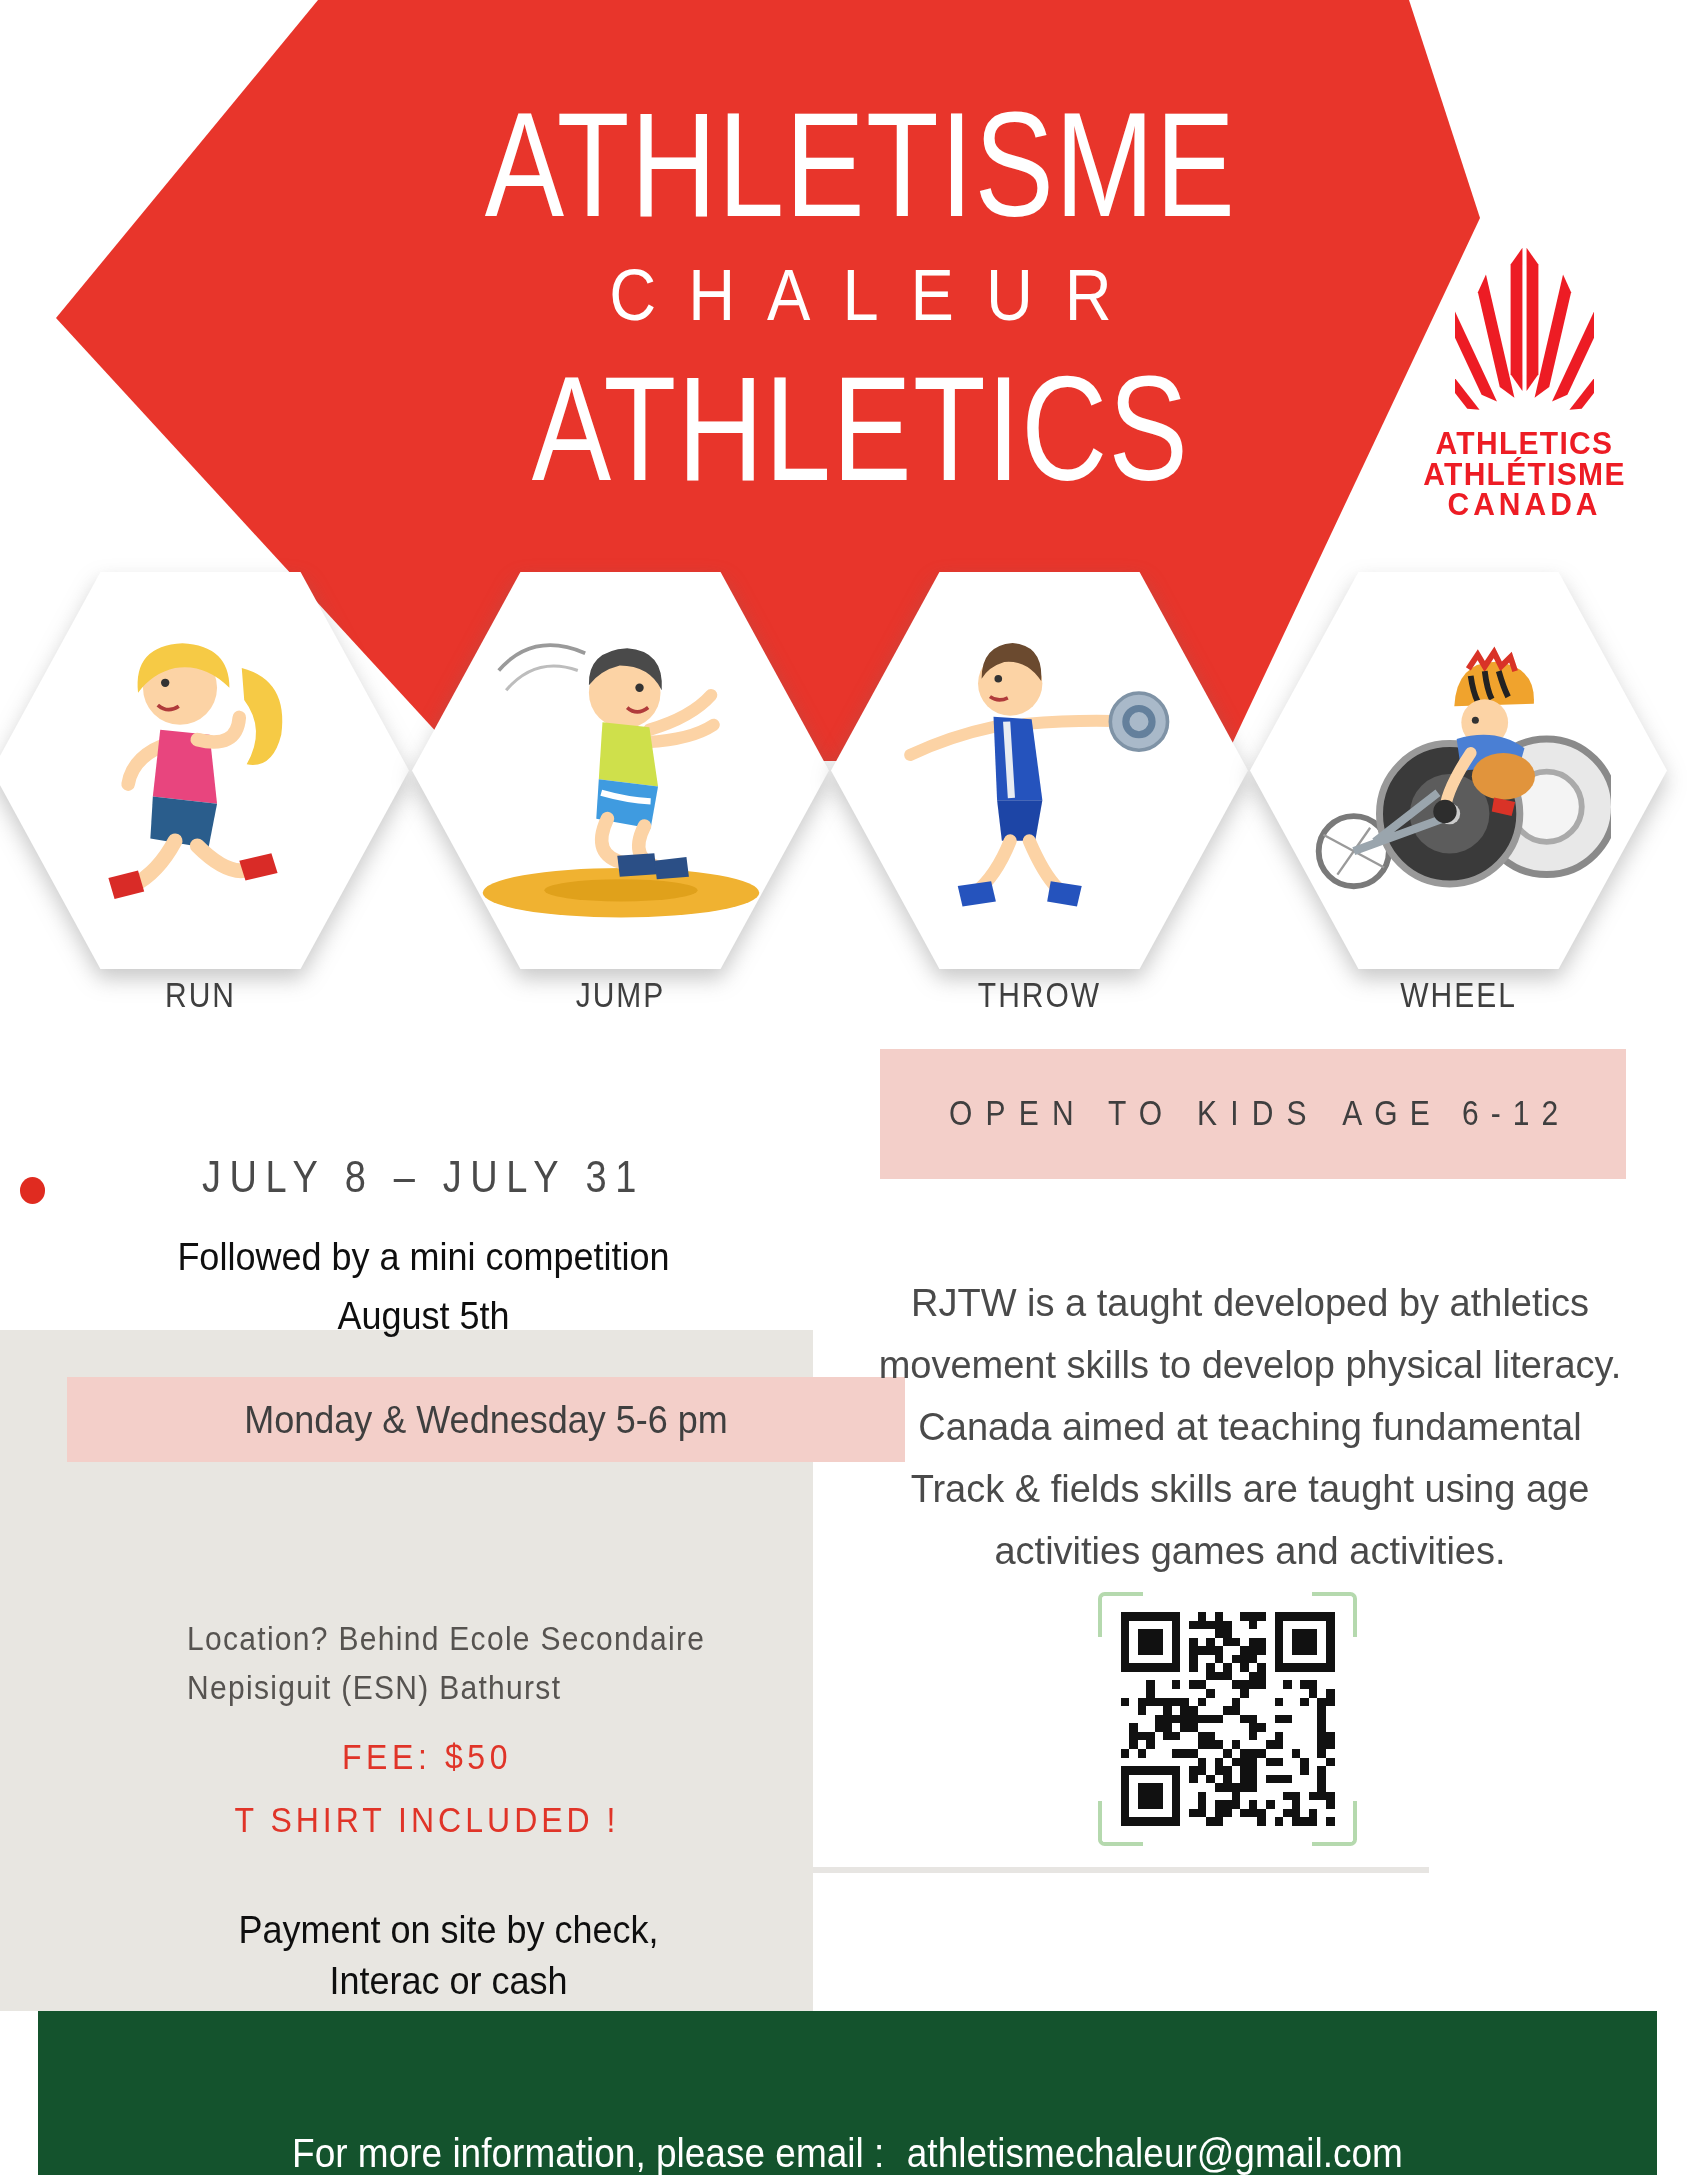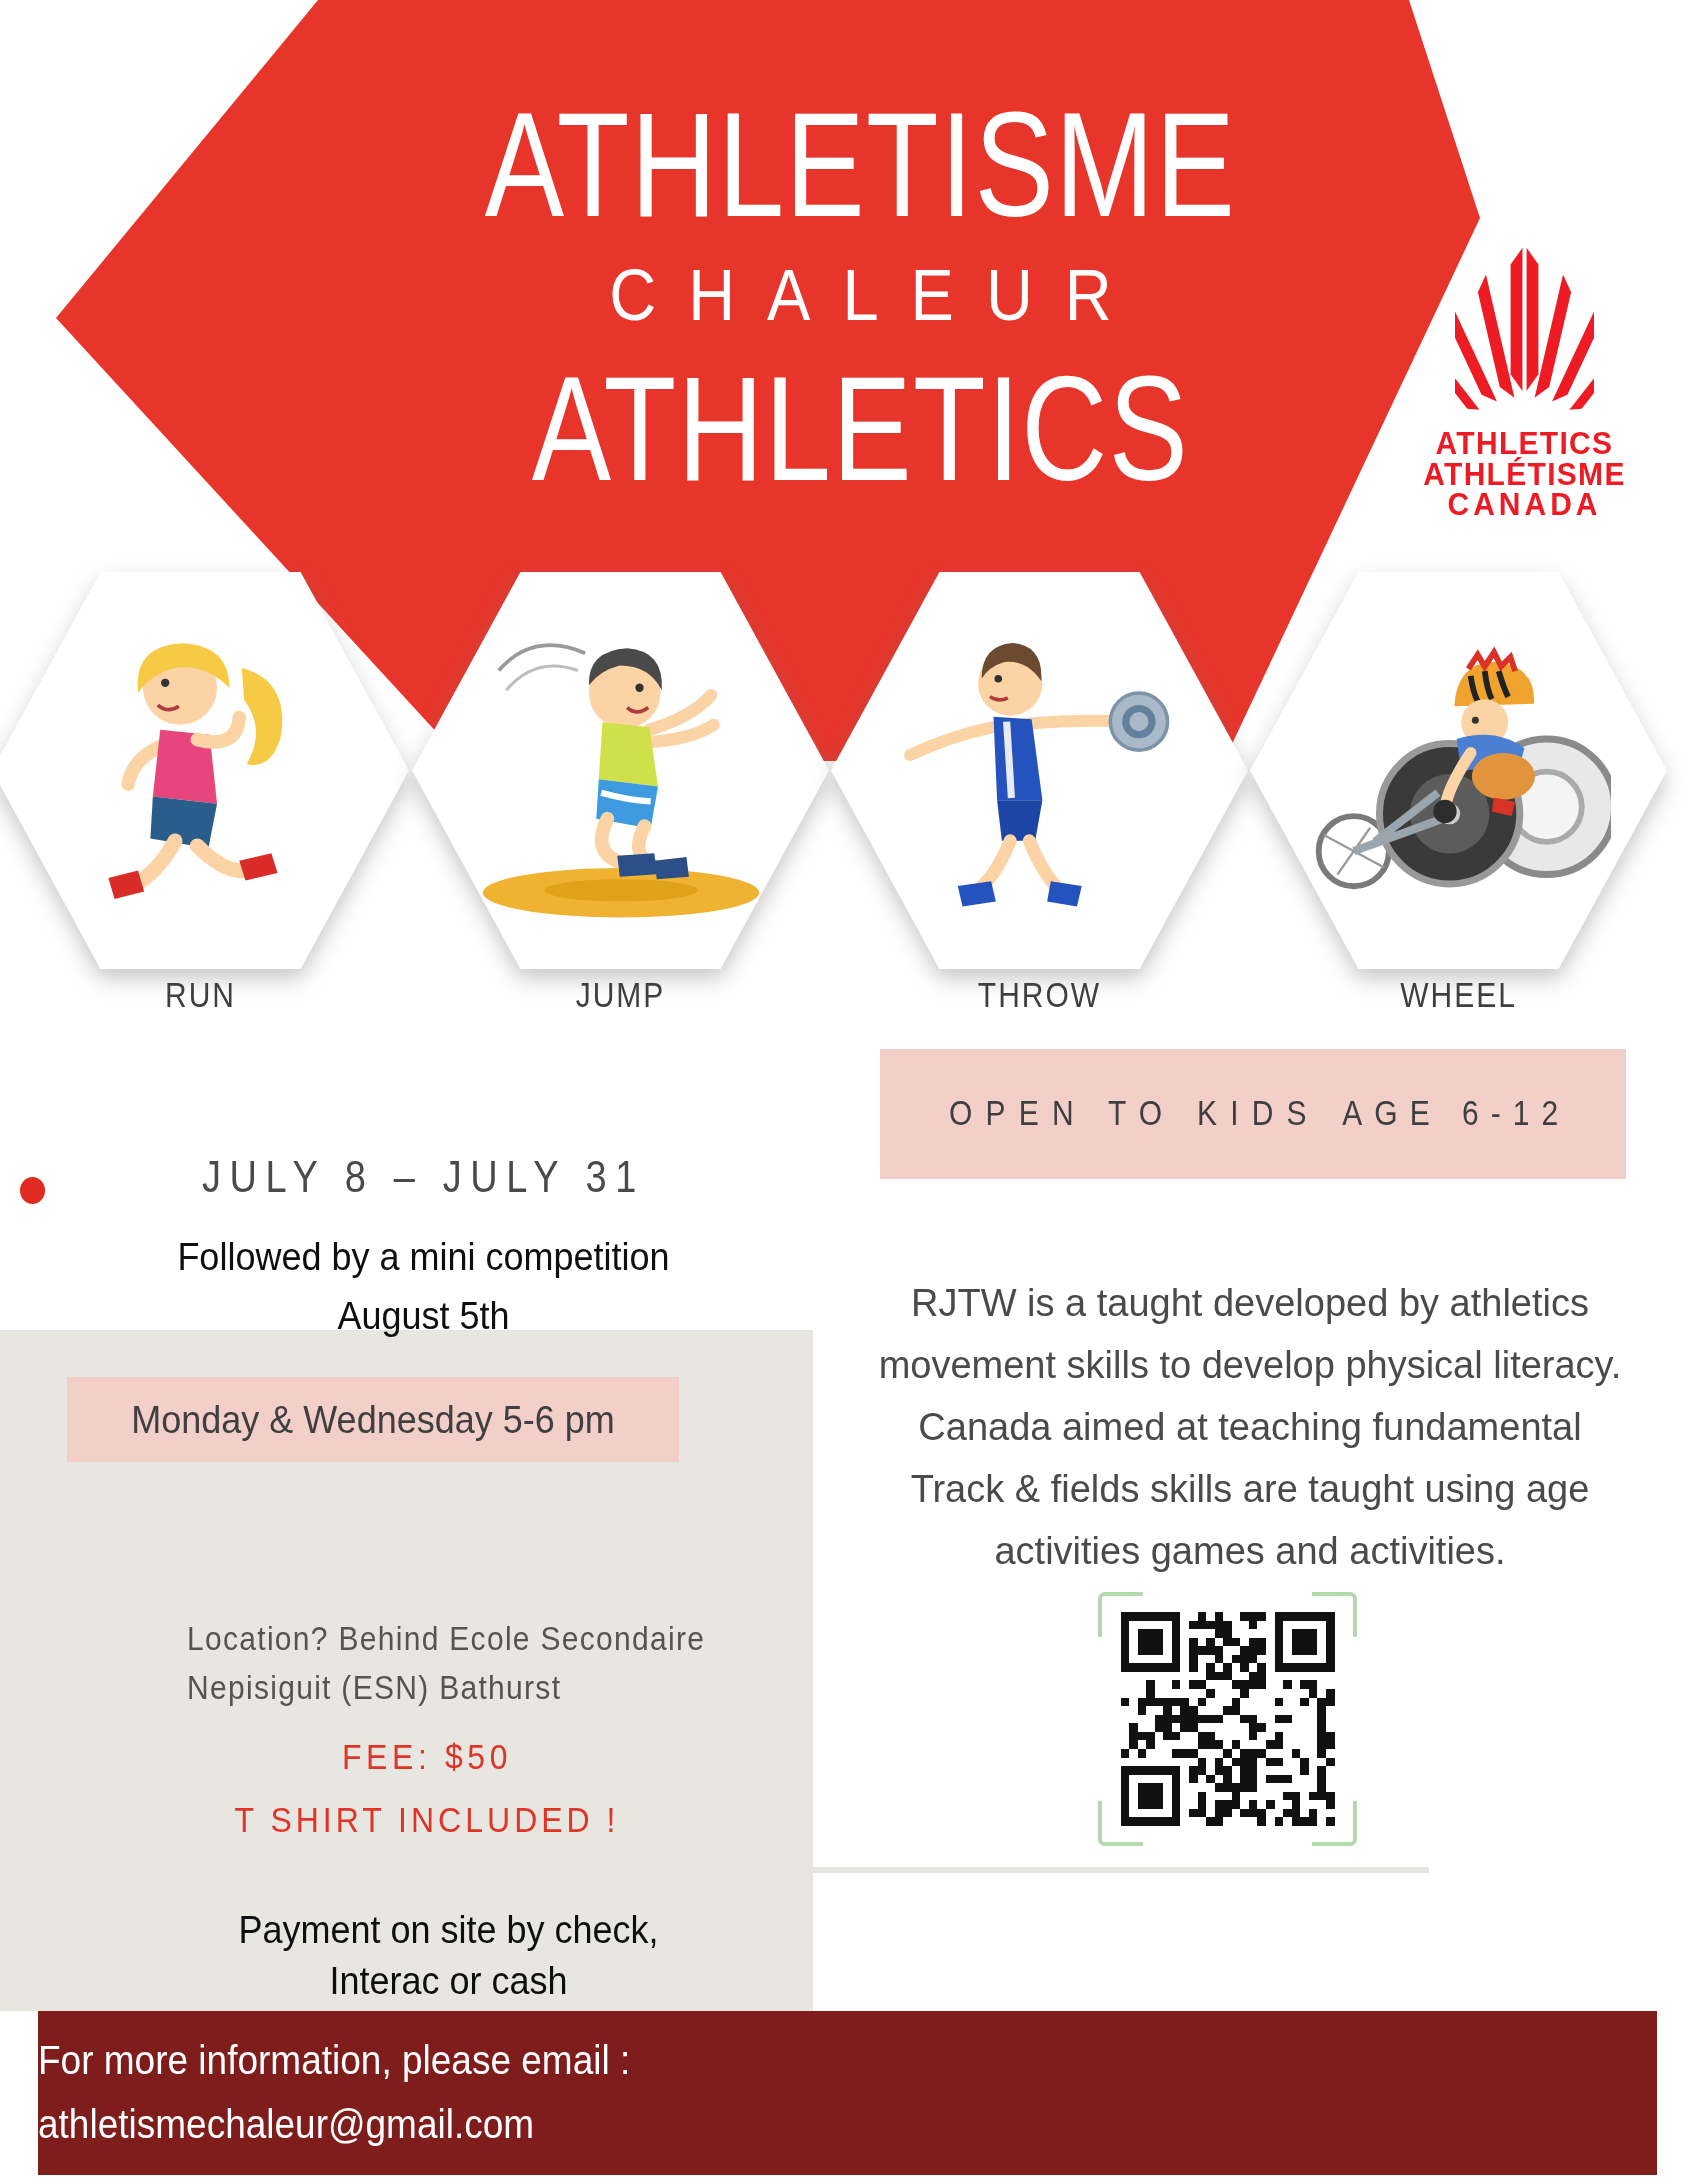--- a/index.html
+++ b/index.html
@@ -42,21 +42,21 @@
 
   
   .bullet{position:absolute;left:20px;top:1177px;width:25px;height:26.5px;border-radius:50%;background:#e02b20;z-index:2;}
   .dates{position:absolute;left:40px;top:1156px;width:767px;text-align:center;font-size:38px;color:#4a4a4a;
     letter-spacing:8.6px;transform:scaleY(1.15);z-index:2;}
   .follow1{position:absolute;left:40px;top:1236px;width:767px;text-align:center;font-size:36px;color:#0f0f0f;transform:scaleY(1.1);z-index:2;}
   .follow2{position:absolute;left:40px;top:1295px;width:767px;text-align:center;font-size:36px;color:#0f0f0f;transform:scaleY(1.1);z-index:2;}
 
   
   .gray-panel{position:absolute;left:0;top:1330px;width:813px;height:681px;background:#e8e6e1;z-index:1;}
-  .days-banner{position:absolute;left:67px;top:1377px;width:612px;height:85px;background:#f3cfc9;z-index:2;
+  .days-banner{position:absolute;left:67px;top:1377px;width:838px;height:85px;background:#f3cfc9;z-index:2;
     display:flex;align-items:center;justify-content:center;font-size:36px;color:#3f3f3f;}
   .days-banner .inner{transform:scaleY(1.1);}
   .loc1{position:absolute;left:187px;top:1620px;font-size:30px;color:#565350;letter-spacing:1.3px;transform:scaleY(1.1);transform-origin:left top;z-index:2;}
   .loc2{position:absolute;left:187px;top:1669px;font-size:30px;color:#565350;letter-spacing:1.3px;transform:scaleY(1.1);transform-origin:left top;z-index:2;}
   .fee{position:absolute;left:66px;top:1739px;width:722px;text-align:center;font-size:32px;color:#e03428;letter-spacing:4.6px;transform:scaleY(1.12);z-index:2;}
   .tshirt{position:absolute;left:66px;top:1802px;width:722px;text-align:center;font-size:32px;color:#e03428;letter-spacing:4px;transform:scaleY(1.12);z-index:2;}
   .pay1{position:absolute;left:66px;top:1909px;width:765px;text-align:center;font-size:36px;color:#0f0f0f;transform:scaleY(1.1);z-index:2;}
   .pay2{position:absolute;left:66px;top:1960px;width:765px;text-align:center;font-size:36px;color:#0f0f0f;transform:scaleY(1.1);z-index:2;}
 
   
@@ -70,22 +70,22 @@
   .c-tl{left:0;top:0;border-left-width:4px;border-top-width:4px;border-top-left-radius:6.6px;}
   .c-tr{right:0;top:0;border-right-width:4px;border-top-width:4px;border-top-right-radius:6.6px;}
   .c-bl{left:0;bottom:0;border-left-width:4px;border-bottom-width:4px;border-bottom-left-radius:6.6px;}
   .c-br{right:0;bottom:0;border-right-width:4px;border-bottom-width:4px;border-bottom-right-radius:6.6px;}
 
   .separator{position:absolute;left:813px;top:1867px;width:616px;height:6px;background:#e7e5e2;z-index:1;}
   .register{position:absolute;left:852px;top:1864px;width:748px;text-align:center;z-index:2;color:#e02d22;}
   .register div{font-size:35px;line-height:50px;transform:scaleY(1.08);}
 
   
-  .footer{position:absolute;left:38px;top:2011px;width:1619px;height:164px;background:#7f1d1d;z-index:4;
-    display:flex;flex-direction:column;align-items:flex-start;justify-content:center;gap:22.5px;color:#ffffff;}
+  .footer{position:absolute;left:38px;top:2011px;width:1619px;height:164px;background:#14532d;z-index:4;
+    display:flex;align-items:flex-end;justify-content:center;gap:22.5px;color:#ffffff;}
   .footer div{font-size:37px;transform:scaleY(1.08);}
 
   
   .ill{display:block;}
 </style>
 </head>
 <body>
 
 <div id="poster">
 

